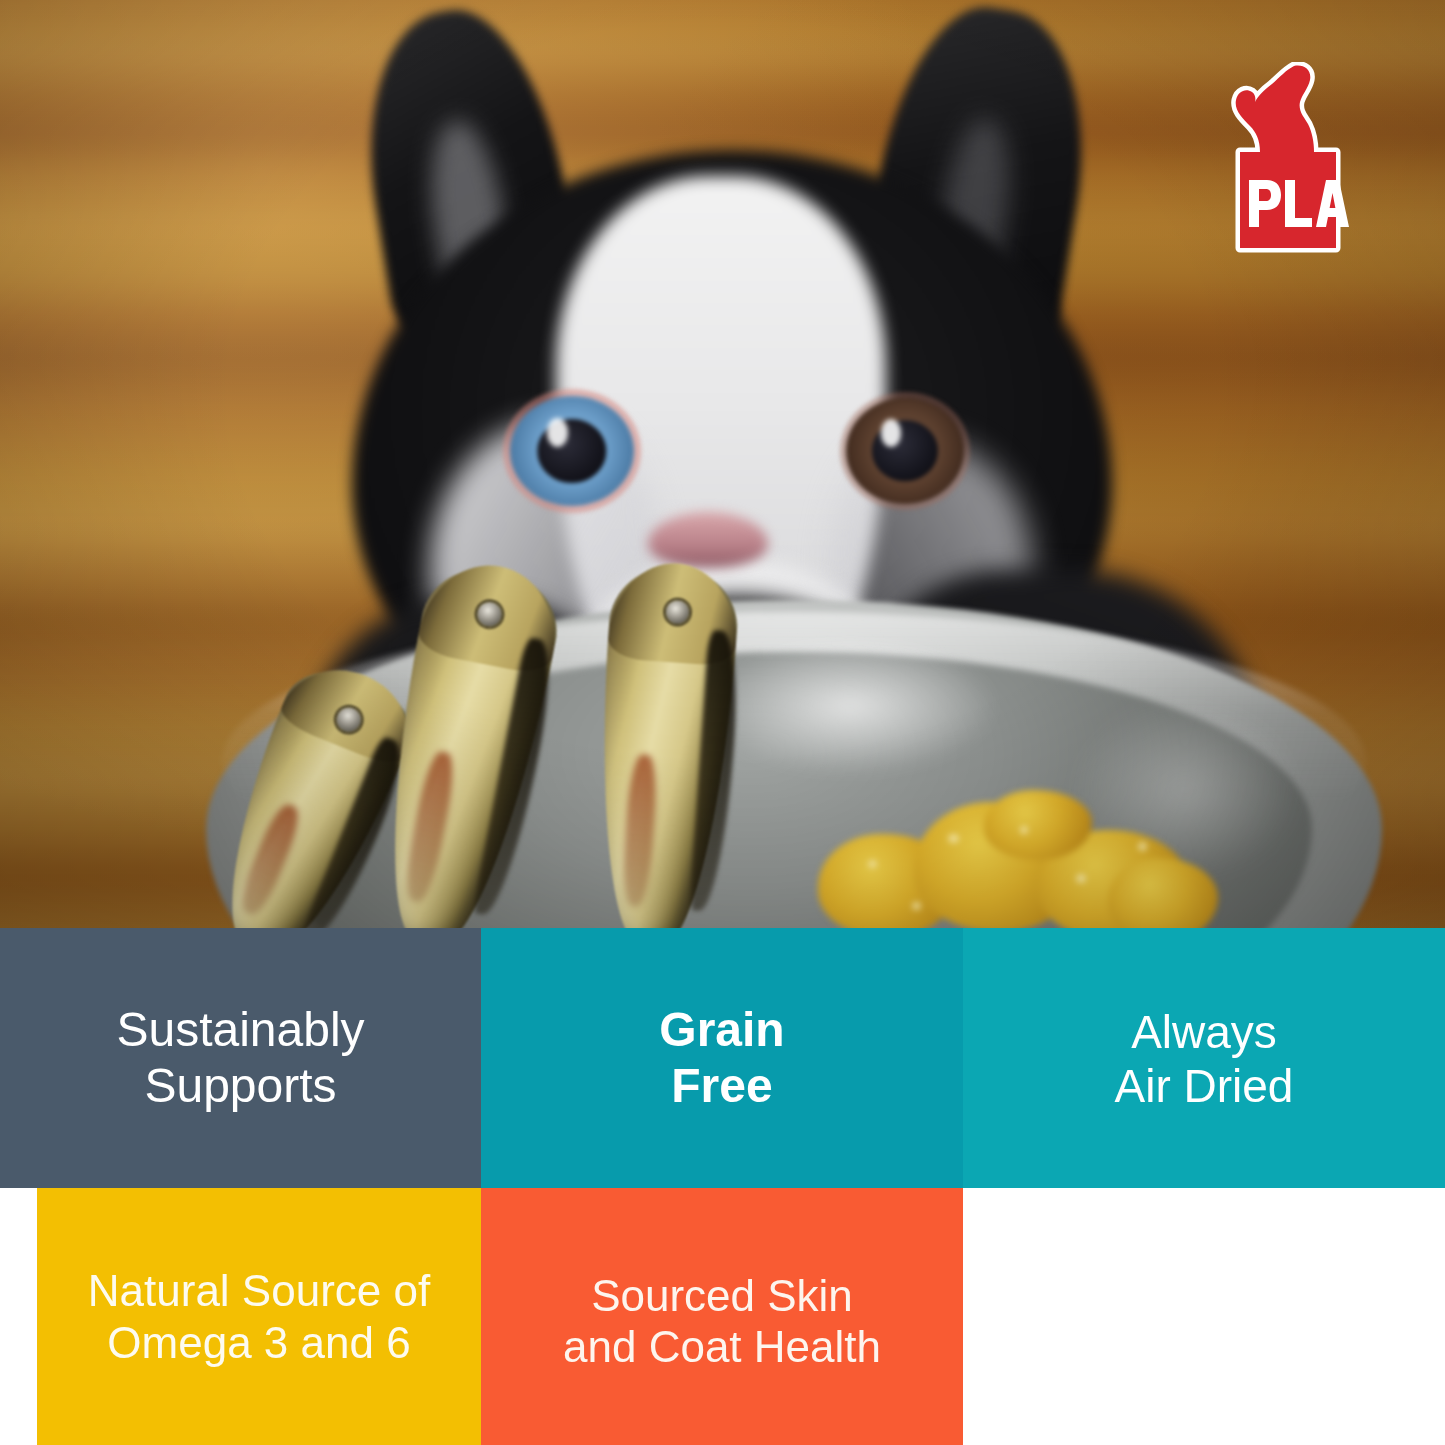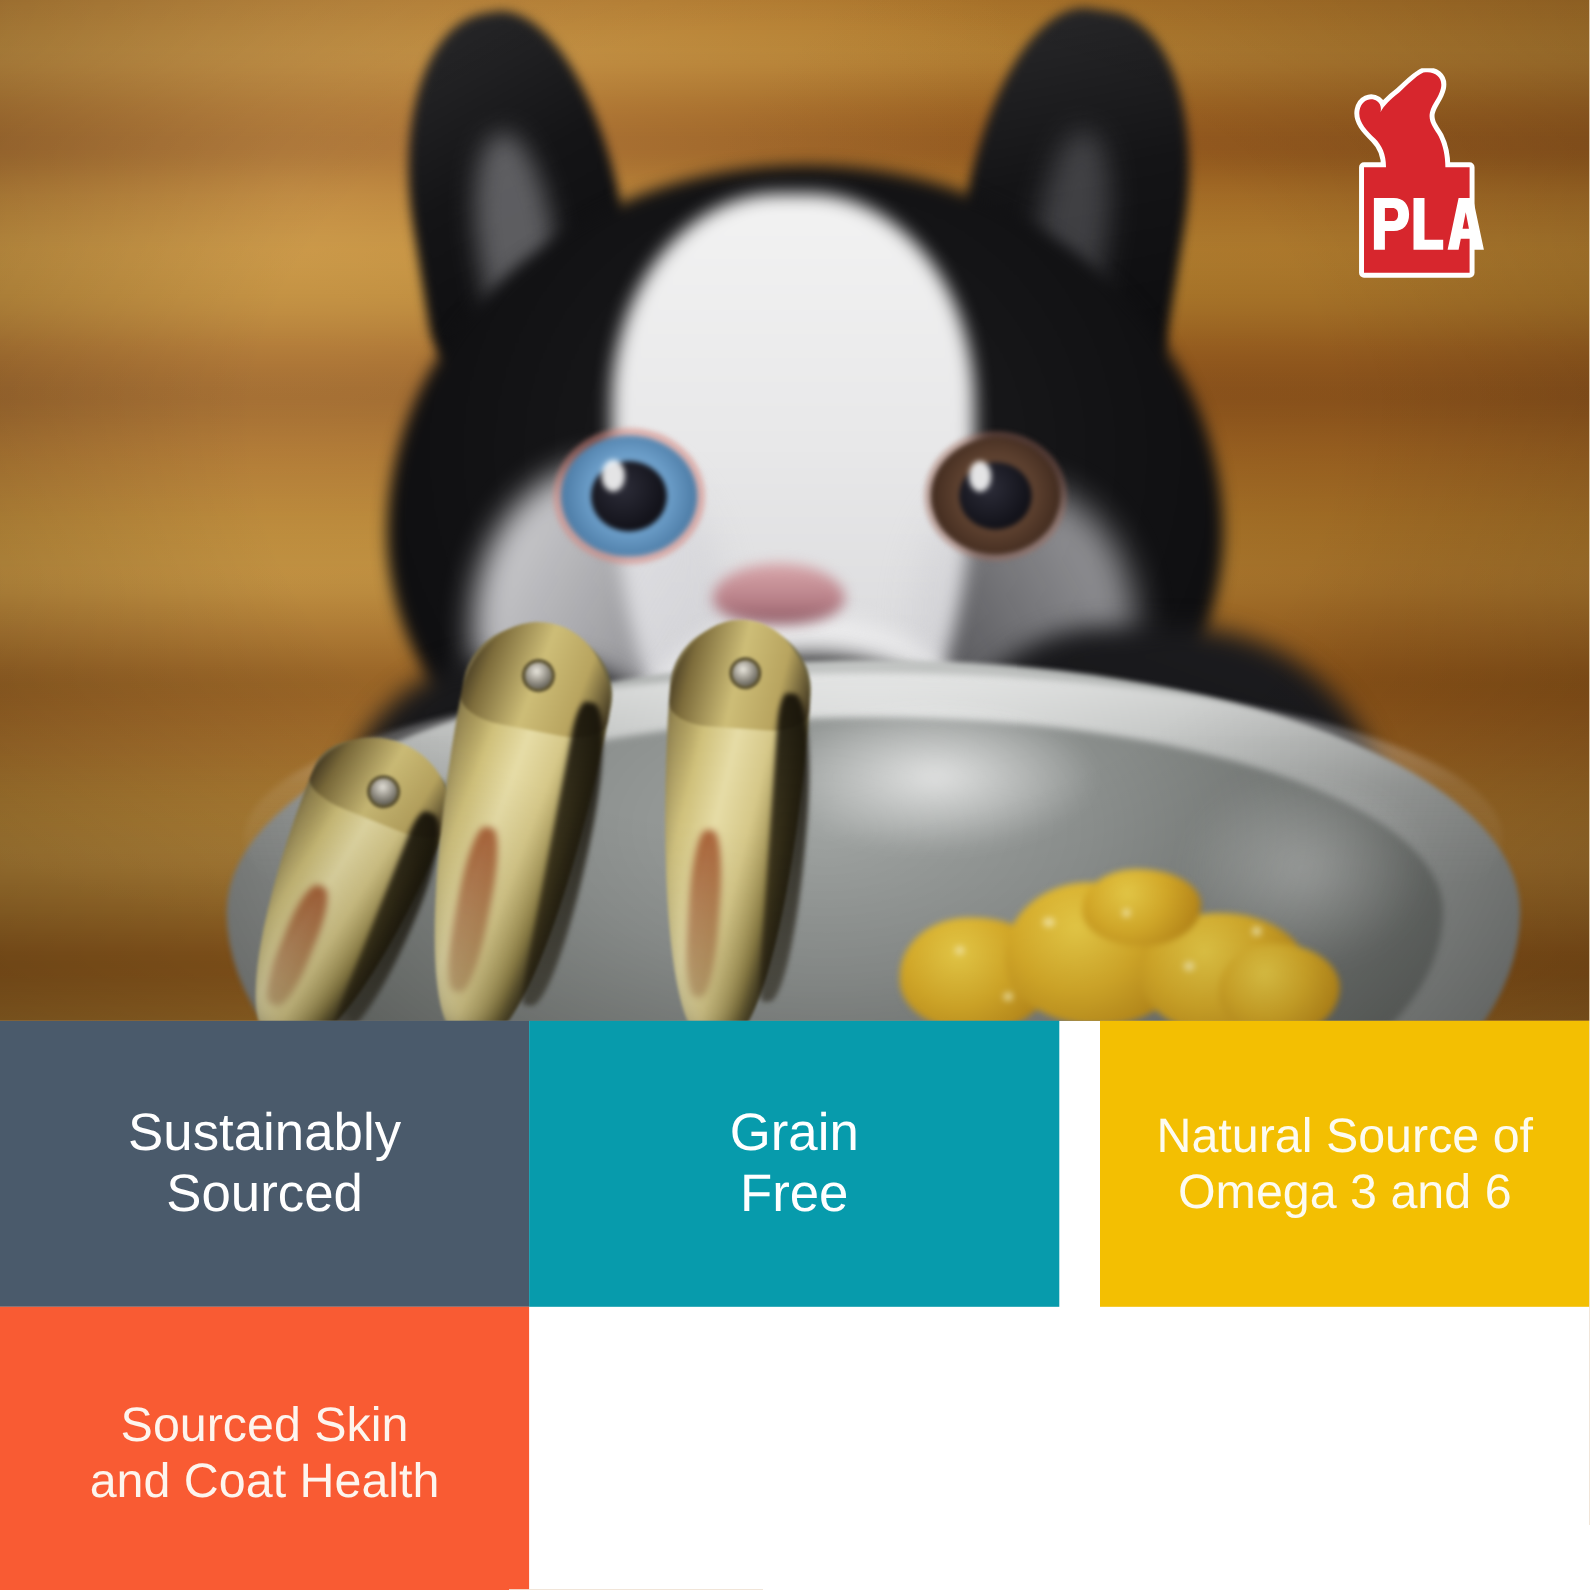--- a/index.html
+++ b/index.html
@@ -342,21 +342,21 @@
     text-align: center;
     color: #ffffff;
     line-height: 1.17;
     padding: 0 14px;
     box-sizing: border-box;
   }
   .tile-text { display: block; }
 
   .t-sustainably { background: #4a5a6b; font-size: 48px; }
   .t-naturally   { background: #1c3350; font-size: 48px; }
-  .t-grain       { background: #079bac; font-size: 48px; }
+  .t-grain       { background: #079bac; font-size: 48px; font-weight: bold; }
   .t-always      { background: #0ba7b3; font-size: 46px; align-items: flex-start; padding-top: 78px; }
   .t-omega       { background: #f3bf02; font-size: 44px; color: #fdfbf0; margin-left: 37px; }
   .t-supports    { background: #f95b33; font-size: 44px; color: #fdf5ee; align-items: flex-start; padding-top: 82px; }
 </style>
 </head>
 <body>
 
 <div class="canvas">
 
   <div class="photo">
@@ -462,32 +462,38 @@
         </g>
       </svg>
     </div>
   </div>
 
   <div class="tiles">
 
     <div class="tile t-sustainably">
       <span class="tile-text">
         <span>Sustainably</span><br>
-        <span>Sourced</span>
+        <span>Supports</span>
       </span>
     </div>
 
 
     <div class="tile t-grain">
       <span class="tile-text">
         <span>Grain</span><br>
         <span>Free</span>
       </span>
     </div>
 
+    <div class="tile t-always">
+      <span class="tile-text">
+        <span>Always</span><br>
+        <span>Air Dried</span>
+      </span>
+    </div>
 
     <div class="tile t-omega">
       <span class="tile-text">
         <span>Natural Source of</span><br>
         <span>Omega 3 and 6</span><br>
       </span>
     </div>
 
     <div class="tile t-supports">
       <span class="tile-text">

